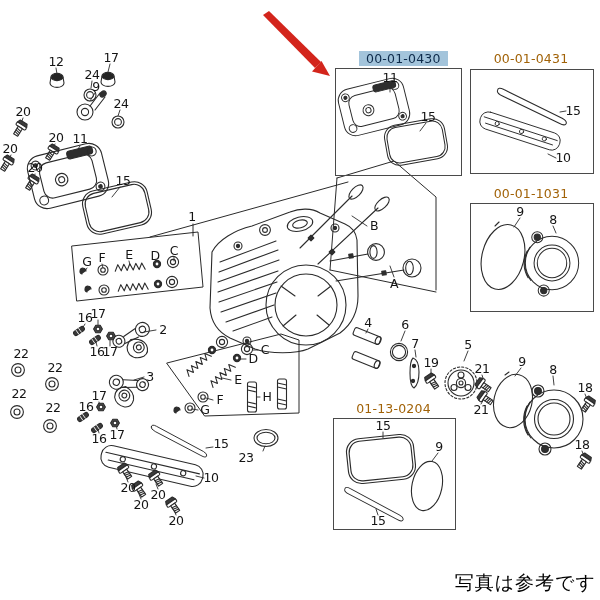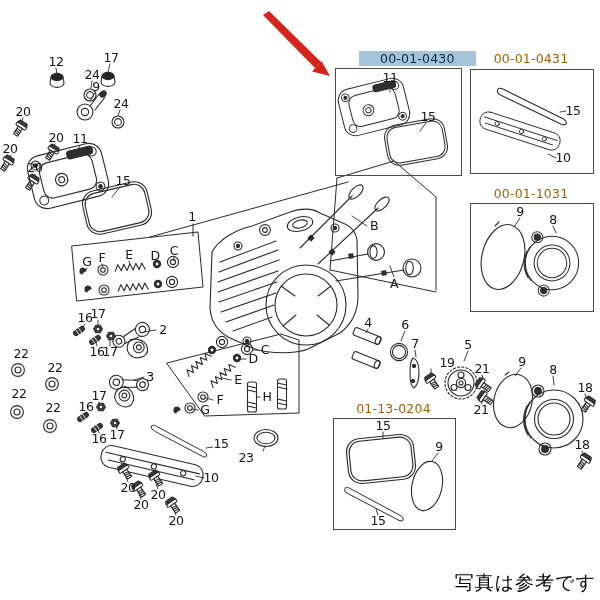--- a/index.html
+++ b/index.html
@@ -2,21 +2,21 @@
 <html style="--hl: #a3c4db; --arrow: #d3251c;"><head>
 <meta charset="utf-8">
 <style>
   html,body{margin:0;padding:0;background:#ffffff;}
   #stage{position:relative;width:600px;height:600px;background:#fff;overflow:hidden;
          font-family:"DejaVu Sans", sans-serif;}
   #art{position:absolute;left:0;top:0;}
   .kit-box{position:absolute;border:1px solid #4a4a4a;background:transparent;}
   .kit-title{position:absolute;font-size:12.5px;letter-spacing:.2px;color:#a16207;
              text-align:center;white-space:nowrap;}
-  .kit-title.hl{background:var(--hl,#a4c5db);color:#0d2a4a;padding:0 21px;}
+  .kit-title.hl{background:var(--hl,#a4c5db);color:#0d2a4a;padding:0 7px;}
   #labels span{position:absolute;transform:translate(-50%,-54%);font-size:12.5px;
                color:#141414;letter-spacing:-0.4px;white-space:nowrap;}
   #footer-note{position:absolute;right:4px;bottom:4px;font-size:19px;color:#000;
                font-weight:500;letter-spacing:1px;}
 </style>
 </head>
 <body>
 
 <div id="stage">
 
@@ -401,21 +401,21 @@
       <span style="left: 221px; top: 444px;">15</span>
       <span style="left: 211px; top: 478px;">10</span>
       <span style="left: 246px; top: 458px;">23</span>
       <span style="left: 128px; top: 488px;">20</span>
       <span style="left: 141px; top: 505px;">20</span>
       <span style="left: 158px; top: 495px;">20</span>
       <span style="left: 176px; top: 521px;">20</span>
       <span style="left: 368px; top: 323px;">4</span>
       <span style="left: 405px; top: 325px;">6</span>
       <span style="left: 415px; top: 344px;">7</span>
-      <span style="left: 431px; top: 363px; margin-left: 16px;">19</span>
+      <span style="left: 431px; top: 363px;">19</span>
       <span style="left: 468px; top: 345px;">5</span>
       <span style="left: 482px; top: 369px;">21</span>
       <span style="left: 481px; top: 410px;">21</span>
       <span style="left: 522px; top: 362px;">9</span>
       <span style="left: 553px; top: 370px;">8</span>
       <span style="left: 585px; top: 388px;">18</span>
       <span style="left: 582px; top: 445px;">18</span>
       <span style="left: 390px; top: 78px;">11</span>
       <span style="left: 428px; top: 117px;">15</span>
       <span style="left: 573px; top: 111px;">15</span>

